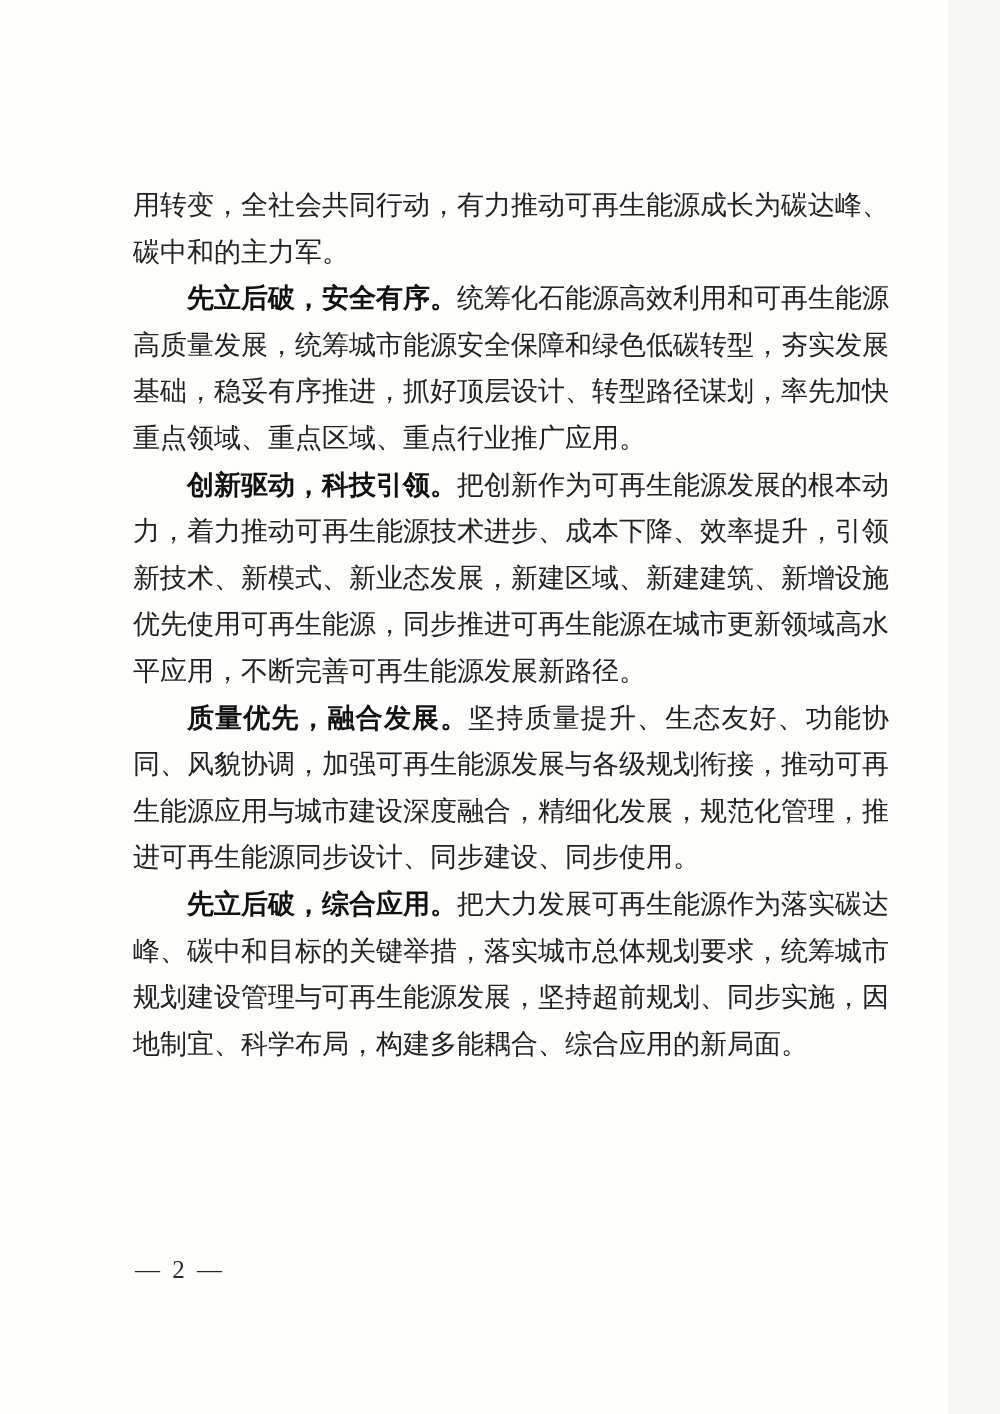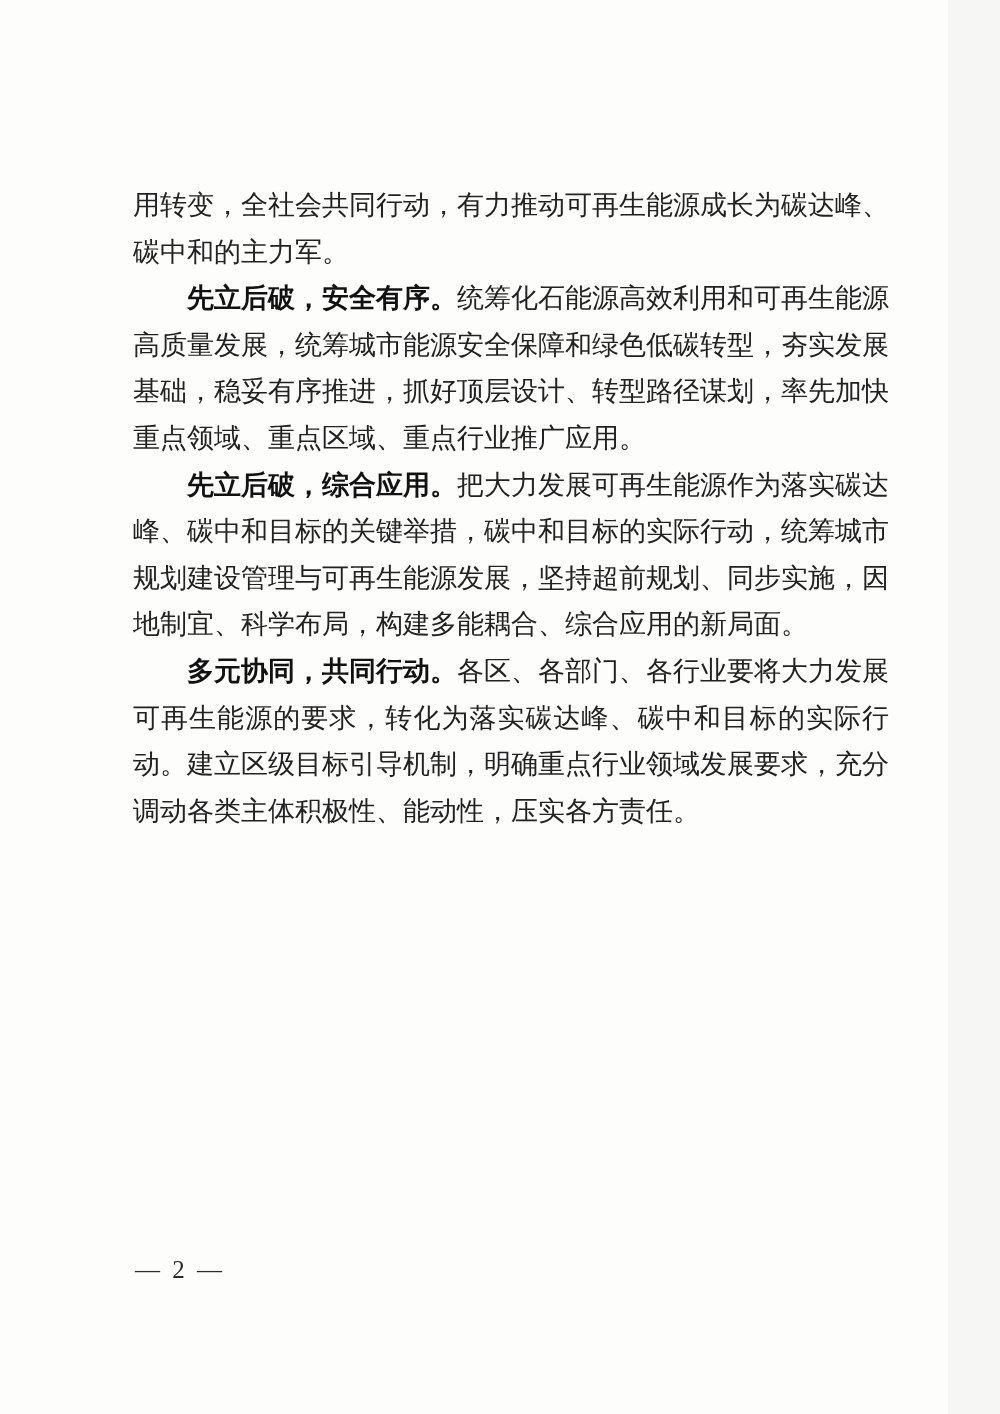--- a/index.html
+++ b/index.html
@@ -56,17 +56,18 @@
     color: #2a2a2a;
   }
 </style>
 </head>
 <body>
 
 <div class="page">
   <div class="doc-body" id="doc-body">
       <p class="para"><span class="seg-body">用转变，全社会共同行动，有力推动可再生能源成长为碳达峰、碳中和的主力军。</span></p>
       <p class="para indent"><span class="seg-lead">先立后破，安全有序。</span><span class="seg-body">统筹化石能源高效利用和可再生能源高质量发展，统筹城市能源安全保障和绿色低碳转型，夯实发展基础，稳妥有序推进，抓好顶层设计、转型路径谋划，率先加快重点领域、重点区域、重点行业推广应用。</span></p>
-      <p class="para indent"><span class="seg-lead">先立后破，综合应用。</span><span class="seg-body">把大力发展可再生能源作为落实碳达峰、碳中和目标的关键举措，碳中和目标的实际行动，统筹城市规划建设管理与可再生能源发展，坚持超前规划、同步实施，因地制宜、科学布局，构建多能耦合、综合应用的新局面。</span></p>
-      <p class="para indent"><span class="seg-lead">多元协同，共同行动。</span><span class="seg-body">各区、各部门、各行业要将大力发展可再生能源的要求，转化为落实碳达峰、碳中和目标的实际行动。建立区级目标引导机制，明确重点行业领域发展要求，充分调动各类主体积极性、能动性，压实各方责任。</span></p>
+      <p class="para indent"><span class="seg-lead">创新驱动，科技引领。</span><span class="seg-body">把创新作为可再生能源发展的根本动力，着力推动可再生能源技术进步、成本下降、效率提升，引领新技术、新模式、新业态发展，新建区域、新建建筑、新增设施优先使用可再生能源，同步推进可再生能源在城市更新领域高水平应用，不断完善可再生能源发展新路径。</span></p>
+      <p class="para indent"><span class="seg-lead">质量优先，融合发展。</span><span class="seg-body">坚持质量提升、生态友好、功能协同、风貌协调，加强可再生能源发展与各级规划衔接，推动可再生能源应用与城市建设深度融合，精细化发展，规范化管理，推进可再生能源同步设计、同步建设、同步使用。</span></p>
+      <p class="para indent"><span class="seg-lead">先立后破，综合应用。</span><span class="seg-body">把大力发展可再生能源作为落实碳达峰、碳中和目标的关键举措，落实城市总体规划要求，统筹城市规划建设管理与可再生能源发展，坚持超前规划、同步实施，因地制宜、科学布局，构建多能耦合、综合应用的新局面。</span></p>
     </div>
   <div class="footer">— 2 —</div>
 </div>
 
 </body></html>

